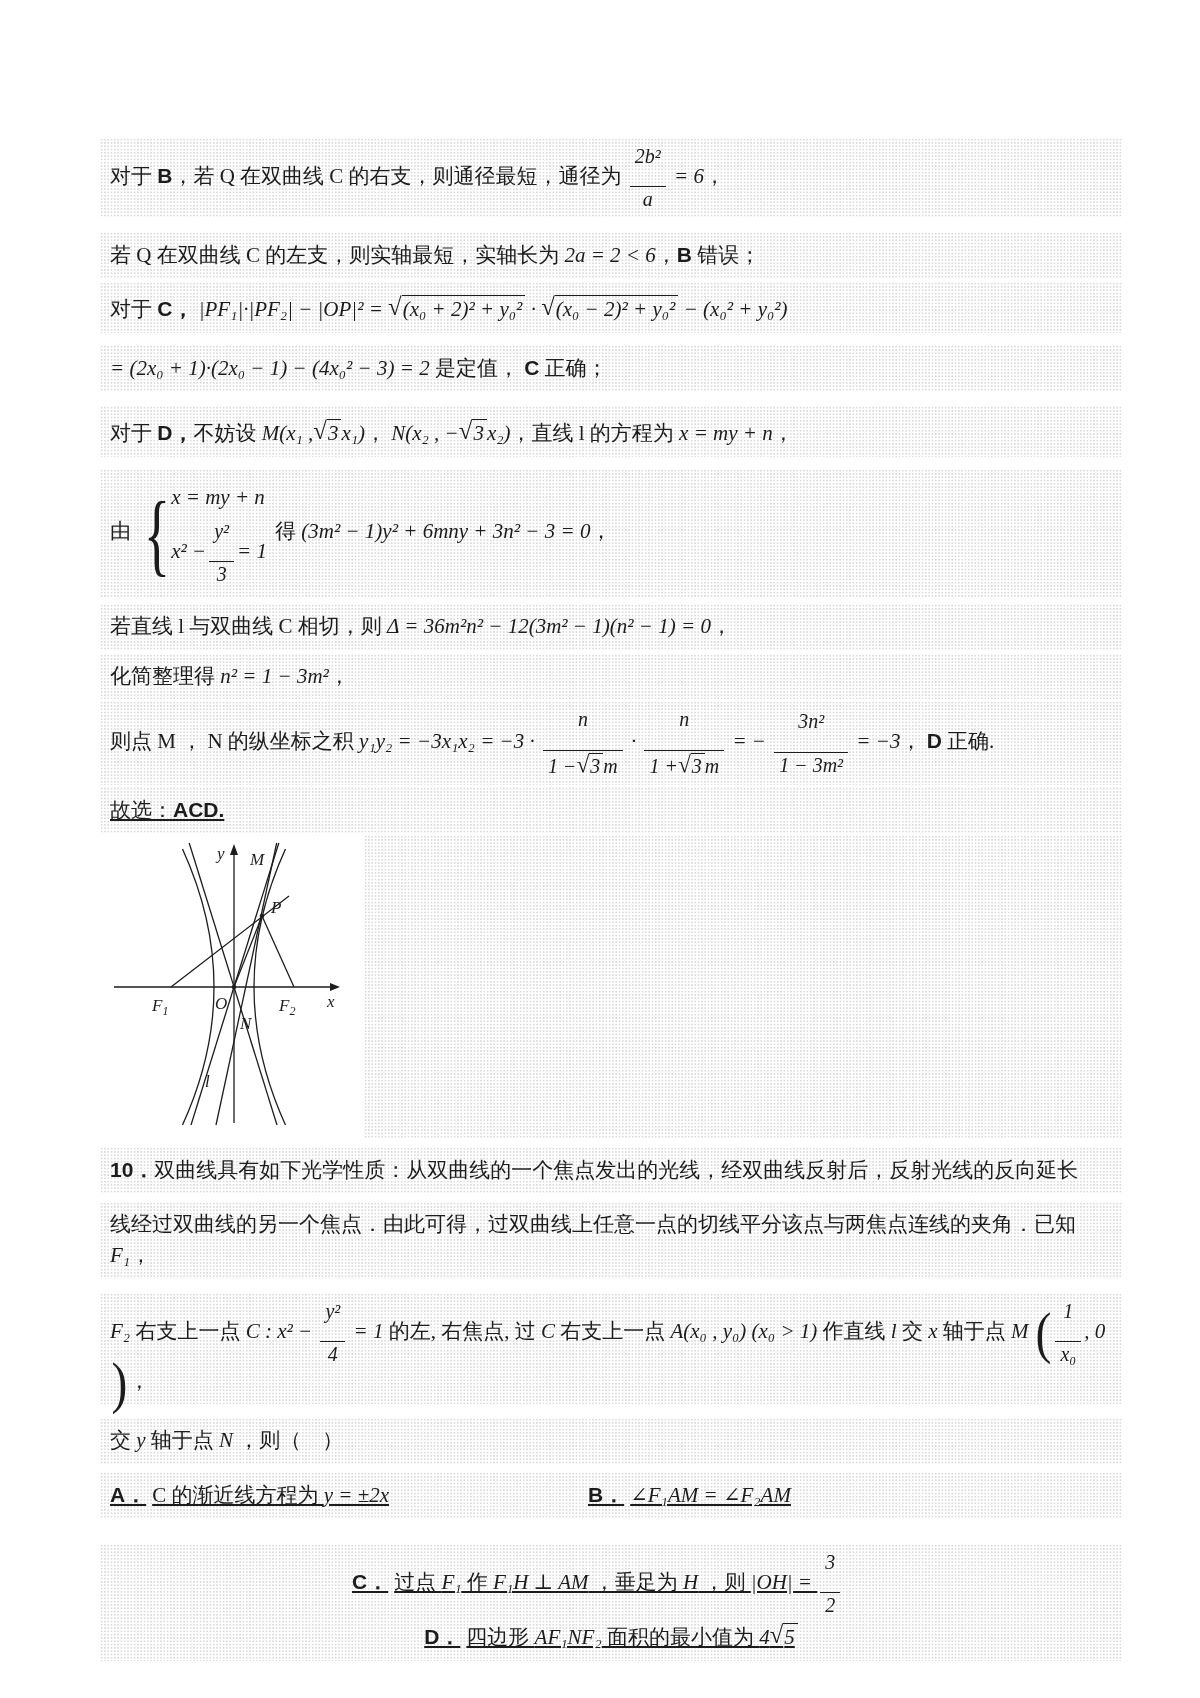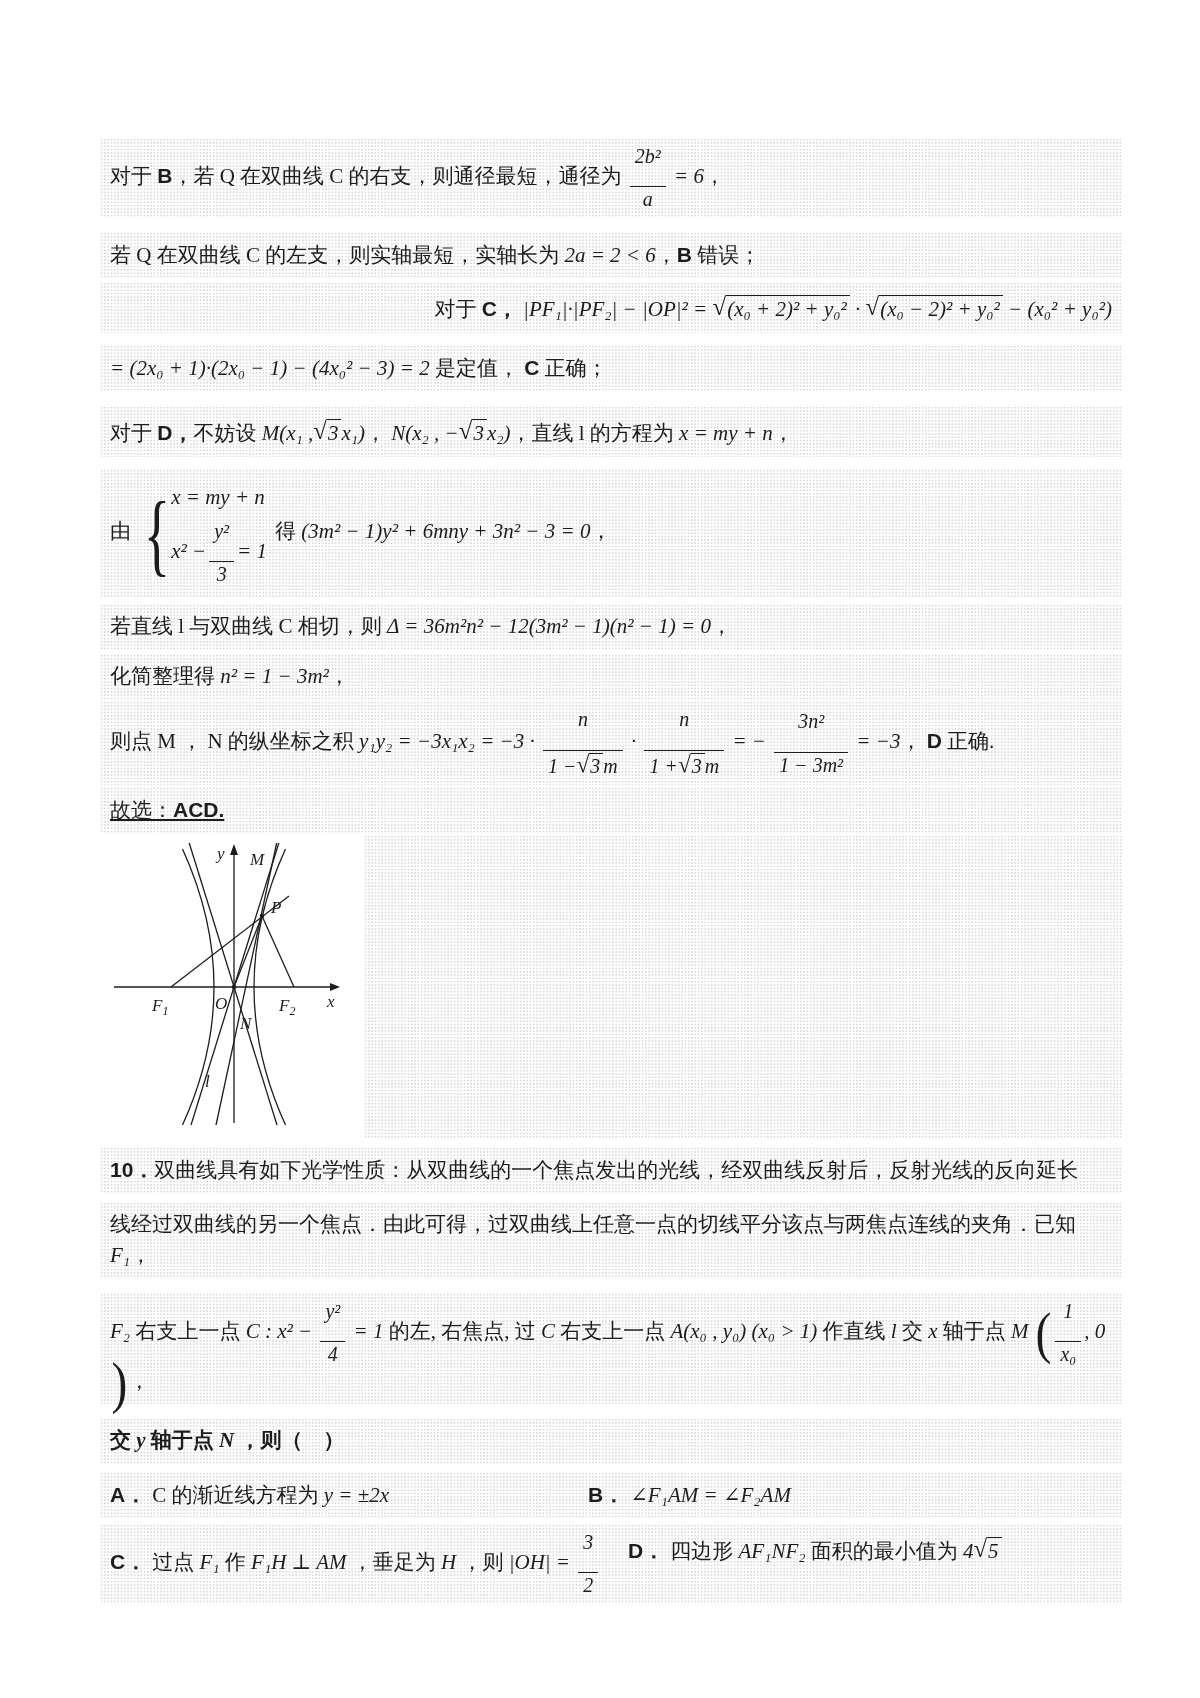--- a/index.html
+++ b/index.html
@@ -14,21 +14,21 @@
   .frac .num{display:block;border-bottom:1.4px solid currentColor;padding:0 5px 19px;}
   .frac .den{display:block;padding:1px 5px 0;}
   .sqrt{white-space:nowrap;font-style:italic;}
   .rad{font-style:normal;font-size:1.18em;position:relative;top:-1px;}
   .bar{border-top:1.5px solid currentColor;padding:1px 3px 0 1px;}
   .cases{display:inline-flex;align-items:center;vertical-align:middle;margin:0 8px 0 4px;}
   .brace{font-size:92px;line-height:0;display:inline-block;transform:scaleX(0.6);margin-right:-8px;font-style:normal;}
   .crows{display:inline-block;text-align:left;}
   .crow{display:block;margin:6px 0;}
   .bigp{font-size:56px;line-height:0;vertical-align:middle;display:inline-block;transform:scaleX(0.85);font-style:normal;}
-  .optrow{display:flex;}
+  .optrow{display:flex;align-items:center;text-decoration:underline;}
   .optA{width:478px;}
   .optC{width:518px;}
   .figrow{display:flex;}
   .figbox{width:258px;background:#ffffff;padding:2px 0 4px 6px;}
   .figfill{flex:1;}
   .sp{display:inline-block;width:6px;}
   svg text{font-family:"Liberation Serif","DejaVu Serif",serif;}
 </style>
 </head>
 <body>
@@ -41,21 +41,21 @@
       <span class="frac mi"><span class="num">2b²</span><span class="den">a</span></span>
       <span class="mi">= 6</span><span>，</span>
     </div>
 
     <div class="band" style="margin-top:14px;">
       <span>若 Q 在双曲线 C 的左支，则实轴最短，实轴长为</span>
       <span class="mi">2a = 2 &lt; 6</span><span>，</span><span class="lbl">B</span>
       <span>错误；</span>
     </div>
 
-    <div class="band" style="margin-top:4px;text-align:right;">
+    <div class="band" style="margin-top:4px;">
       <span>对于 </span><span class="lbl">C，</span>
       <span class="mi">|PF₁|·|PF₂| − |OP|² =</span>
       <span class="sqrt"><span class="rad">√</span><span class="bar">(x₀ + 2)² + y₀²</span></span>
       <span class="mi">·</span>
       <span class="sqrt"><span class="rad">√</span><span class="bar">(x₀ − 2)² + y₀²</span></span>
       <span class="mi">− (x₀² + y₀²)</span>
     </div>
 
 
     <div class="band" style="margin-top:12px;">
@@ -152,34 +152,34 @@
       <span class="mi">F₁</span><span>，</span>
     </div>
 
     <div class="band" style="margin-top:14px;">
       <span class="mi">F₂</span><span> 右支上一点 </span><span class="mi">C : x² −</span>
       <span class="frac mi"><span class="num">y²</span><span class="den">4</span></span>
       <span class="mi">= 1</span><span> 的左, 右焦点, 过 </span><span class="mi">C</span><span> 右支上一点 </span><span class="mi">A(x₀ , y₀) (x₀ &gt; 1)</span><span> 作直线 </span><span class="mi">l</span><span> 交 </span><span class="mi">x</span><span> 轴于点 </span><span class="mi">M</span>
       <span class="bigp">(</span><span class="frac mi"><span class="num">1</span><span class="den">x₀</span></span><span class="mi">, 0</span><span class="bigp">)</span><span>，</span>
     </div>
 
-    <div class="band" style="margin-top:14px;font-weight:bold;">
+    <div class="band" style="margin-top:14px;">
       <span>交 </span><span class="mi">y</span><span> 轴于点 </span><span class="mi">N</span><span> ，则（　）</span>
     </div>
 
     <div class="band optrow" style="margin-top:8px;">
       <span class="optA">
         <span class="lbl">A．</span><span class="sp"></span><span>C 的渐近线方程为 </span><span class="mi">y = ±2x</span>
       </span>
       <span>
         <span class="lbl">B．</span><span class="sp"></span><span class="mi">∠F₁AM = ∠F₂AM</span>
       </span>
     </div>
 
-    <div class="band optrow" style="margin-top:6px;">
+    <div class="band optrow" style="margin-top:26px;flex-direction:column;">
       <span class="optC">
         <span class="lbl">C．</span><span class="sp"></span><span>过点 </span><span class="mi">F₁</span><span> 作 </span><span class="mi">F₁H ⊥ AM</span><span> ，垂足为 </span><span class="mi">H</span><span> ，则 </span><span class="mi">|OH| =</span>
         <span class="frac mi"><span class="num">3</span><span class="den">2</span></span>
       </span>
       <span>
         <span class="lbl">D．</span><span class="sp"></span><span>四边形 </span><span class="mi">AF₁NF₂</span><span> 面积的最小值为 </span><span class="mi">4</span><span class="sqrt"><span class="rad">√</span><span class="bar">5</span></span>
       </span>
     </div>
 
 

